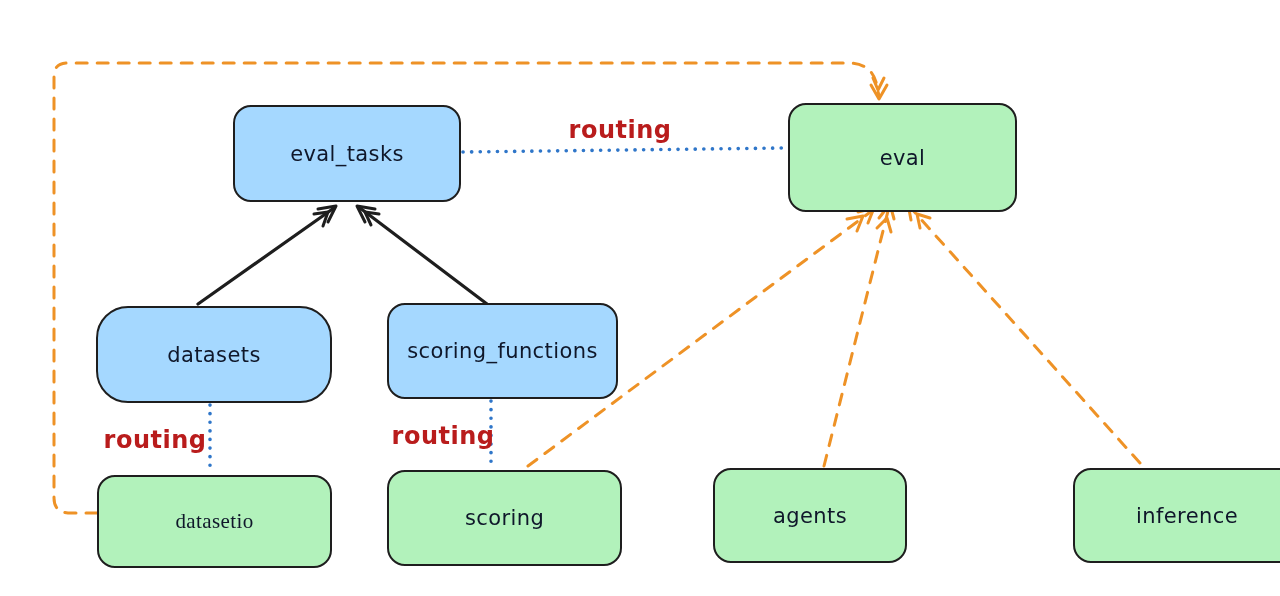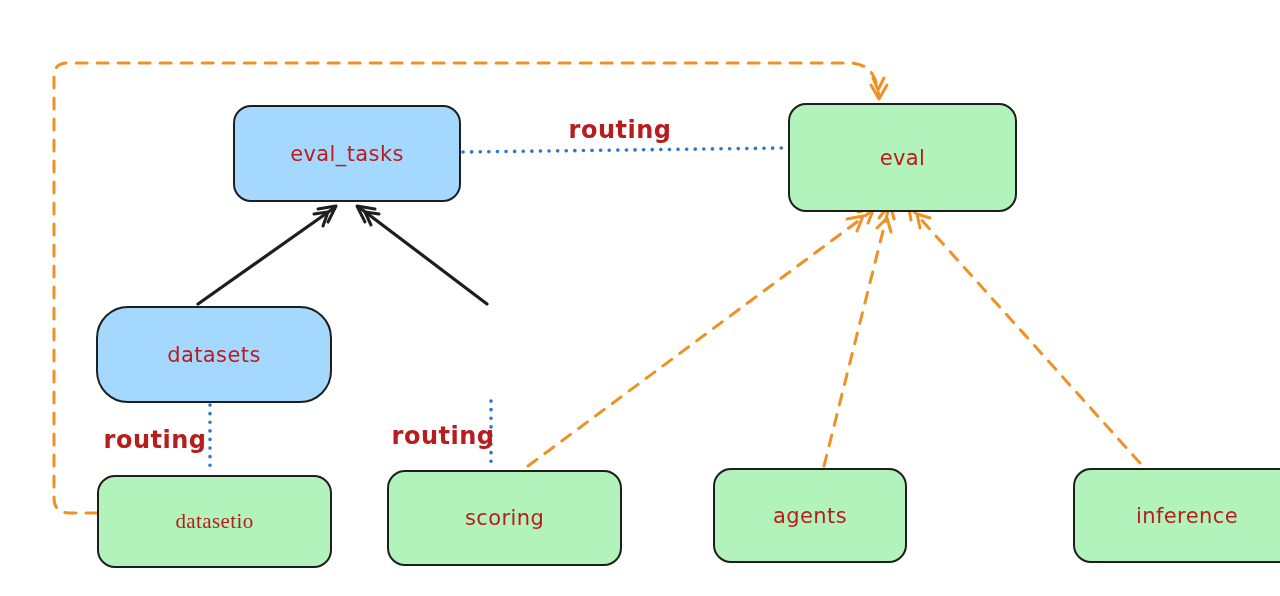--- a/index.html
+++ b/index.html
@@ -9,21 +9,21 @@
   }
   .edges{position:absolute;left:0;top:0;width:1280px;height:596px;}
   .edge-solid{stroke:#1e1e1e;stroke-width:3.2;fill:none;stroke-linecap:round;}
   .edge-dotted{stroke:#2f76c9;stroke-width:3.6;fill:none;stroke-linecap:round;stroke-dasharray:0.1 8.5;}
   .edge-dashed{stroke:#ee9226;stroke-width:3;fill:none;stroke-linecap:round;stroke-dasharray:11 10;}
   .head-black{stroke:#1e1e1e;stroke-width:3;fill:none;stroke-linecap:round;stroke-linejoin:round;}
   .head-orange{stroke:#ee9226;stroke-width:3;fill:none;stroke-linecap:round;stroke-linejoin:round;}
   .node{
     position:absolute;display:flex;align-items:center;justify-content:center;
     border:2.6px solid #1e1e1e;border-radius:18px;
-    font-size:21px;color:#b91c1c;letter-spacing:0.4px;
+    font-size:21px;color:#0f172a;letter-spacing:0.4px;
     box-sizing:border-box;cursor:pointer;
   }
   .blue{background:#a5d8ff;}
   .green{background:#b2f2bb;}
   .n-eval_tasks{left:233px;top:105px;width:228px;height:97px;}
   .n-eval{left:788px;top:103px;width:229px;height:109px;}
   .n-datasets{left:96px;top:306px;width:236px;height:97px;border-radius:32px;}
   .n-scoring_functions{left:387px;top:303px;width:231px;height:96px;}
   .n-datasetio{left:97px;top:475px;width:235px;height:93px;font-family:Liberation Serif, serif;}
   .n-scoring{left:387px;top:470px;width:235px;height:96px;}
@@ -96,20 +96,23 @@
 
   <div class="node blue n-eval_tasks">
     <span>eval_tasks</span>
   </div>
   <div class="node green n-eval">
     <span>eval</span>
   </div>
   <div class="node blue n-datasets">
     <span>datasets</span>
   </div>
+  <div class="node blue n-scoring_functions">
+    <span>scoring_functions</span>
+  </div>
   <div class="node green n-datasetio">
     <span>datasetio</span>
   </div>
   <div class="node green n-scoring">
     <span>scoring</span>
   </div>
   <div class="node green n-agents">
     <span>agents</span>
   </div>
   <div class="node green n-inference">

